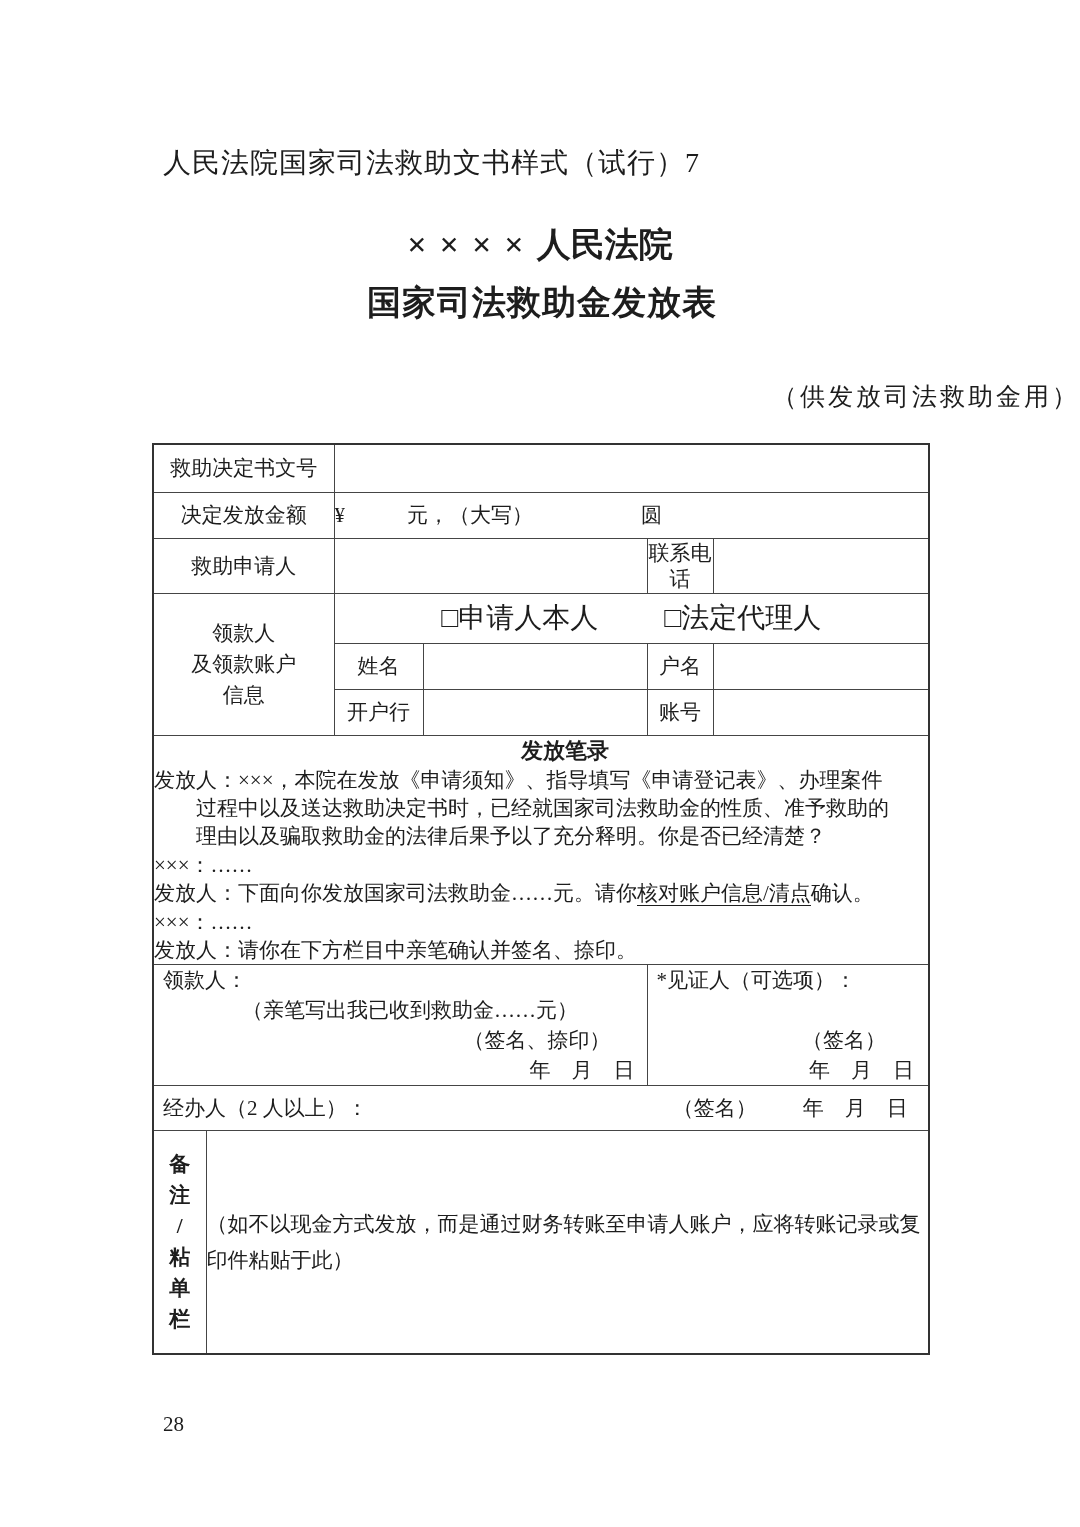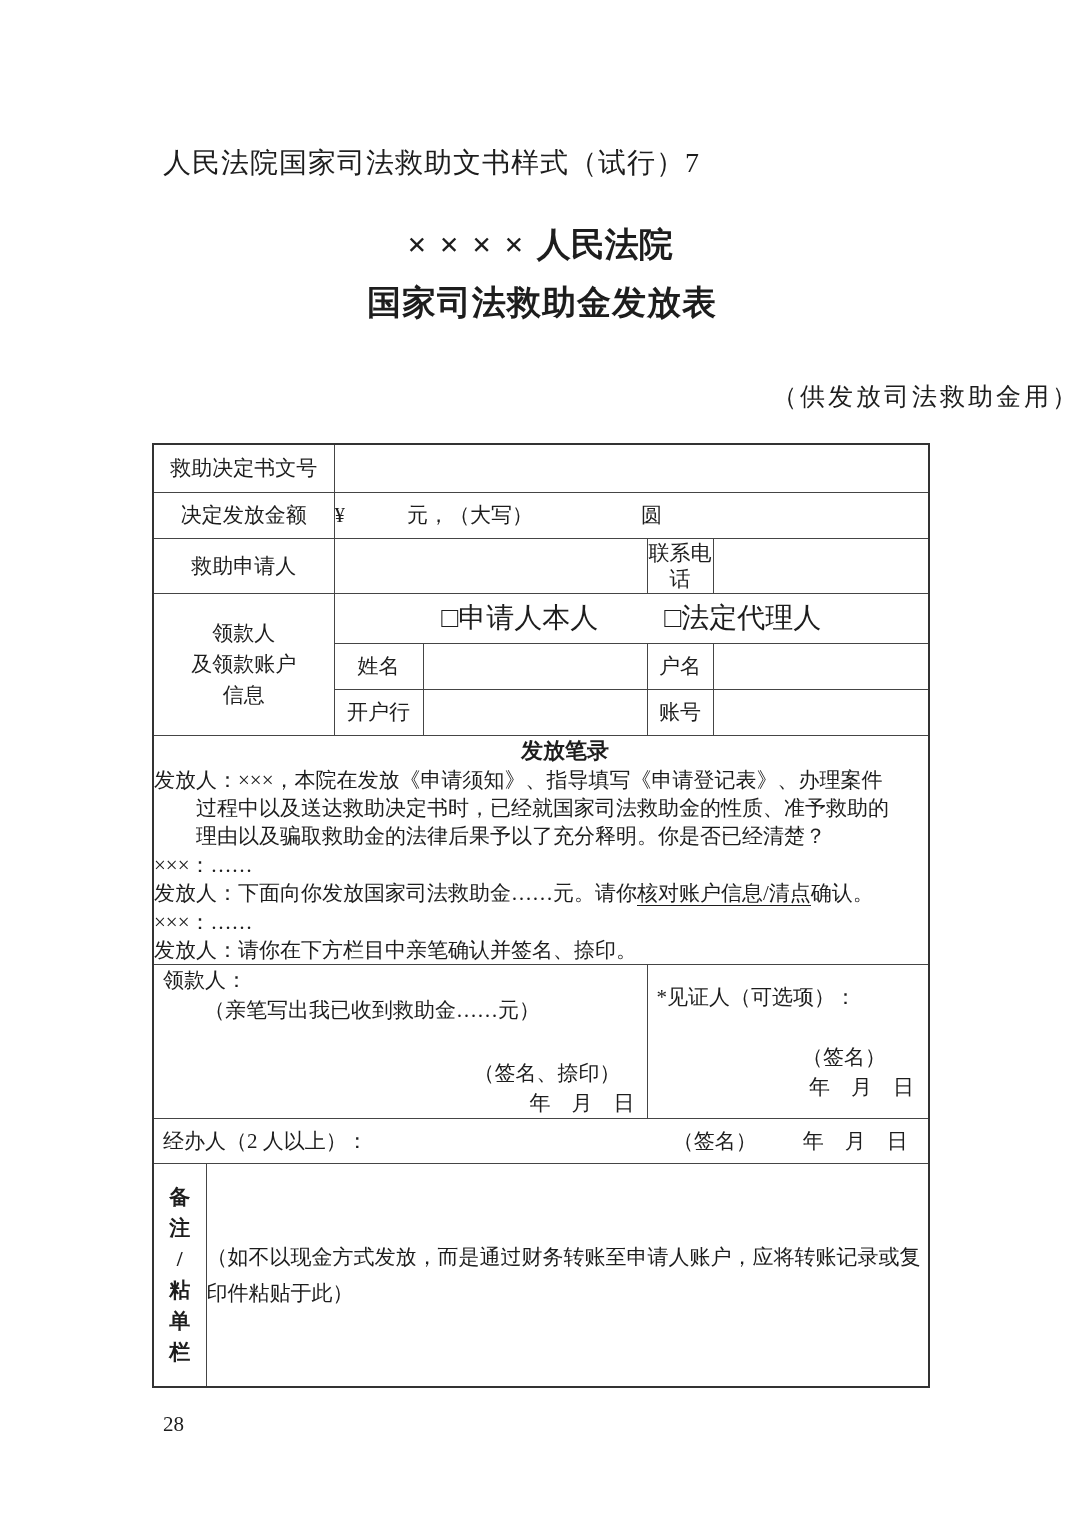--- a/index.html
+++ b/index.html
@@ -39,23 +39,23 @@
 
   .transcript { vertical-align:top; padding:2px 10px 0 11px; }
   .t-title { text-align:center; font-weight:bold; font-size:22px; line-height:30px;margin-left:48px; }
   .t-line { line-height:28.4px; white-space:nowrap; }
   .t-line.indent { padding-left:42px; }
   .t-underline { border-bottom:1.5px solid #1d1d1d; }
 
   .sig { vertical-align:top; font-size:22px; }
   .sig .s-line { line-height:30px; white-space:nowrap; }
   .sig .pl8 { padding-left:9px; }
-  .sig .pl50 { padding-left:50px; }
+  .sig .pl50 { padding-left:50px;margin-left:38px; }
   .sig .r { text-align:right; }
-  .sig .pr22 { padding-right:26px;margin-top:33px; }
+  .sig .pr22 { padding-right:36px; }
   .sig .pr10 { padding-right:12px; }
   .sig .pr40 { padding-right:42px; }
   .sig .pr14 { padding-right:14px; }
   .sig .empty { height:30px; }
 
   .handler-cell { font-size:22px; }
   .handler-cell .inner { display:flex; align-items:center; white-space:nowrap; }
   .handler-cell .h-label { padding-left:9px; }
   .handler-cell .h-sign { margin-left:305px; }
   .handler-cell .h-date { margin-left:46px; }

